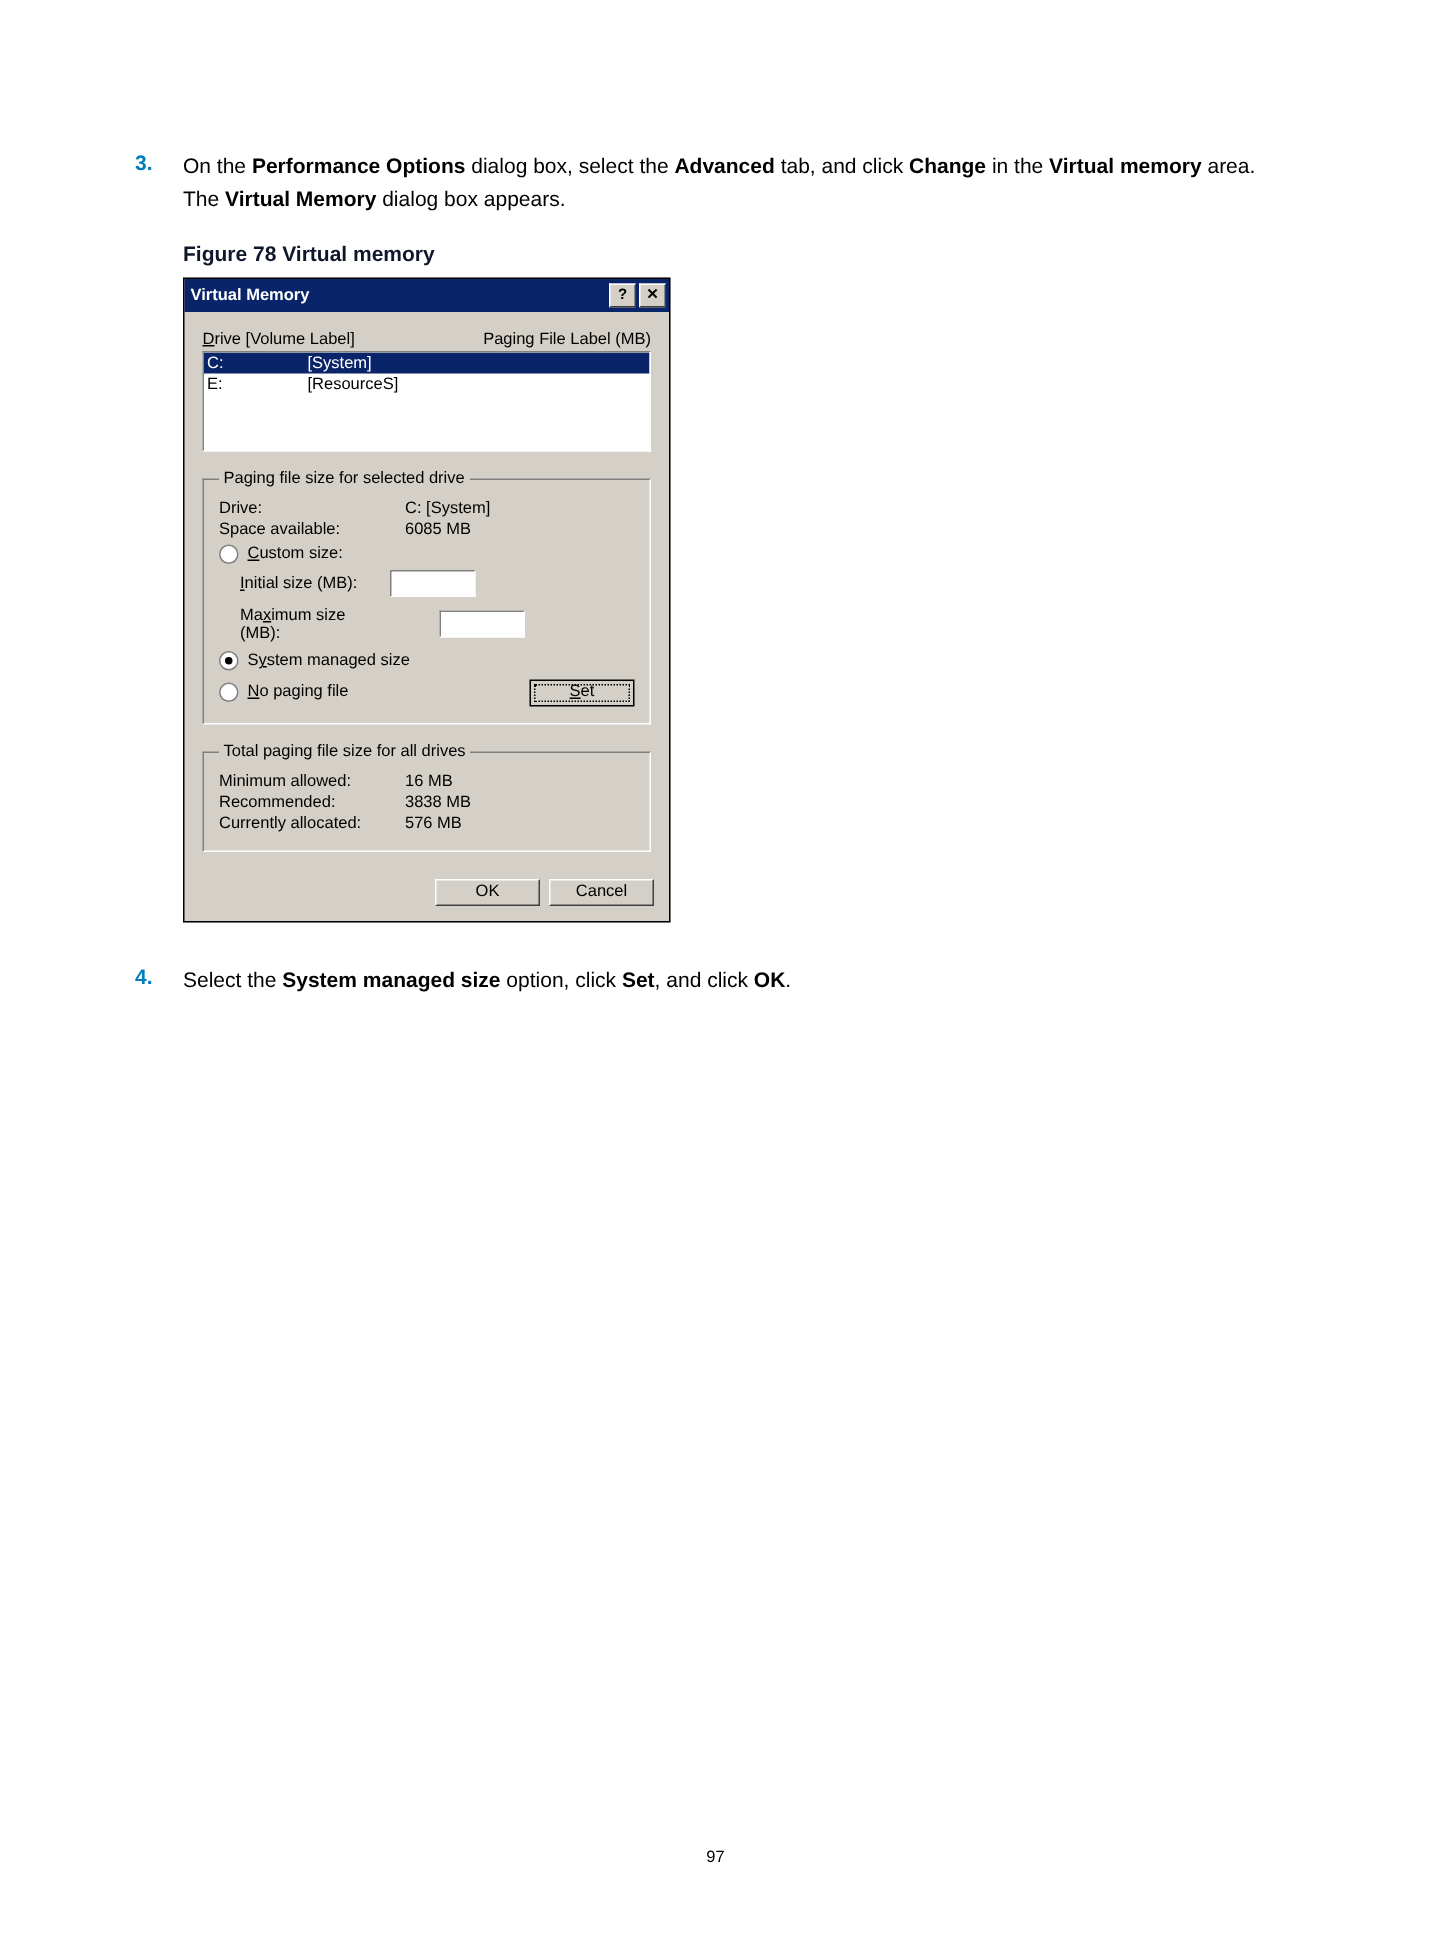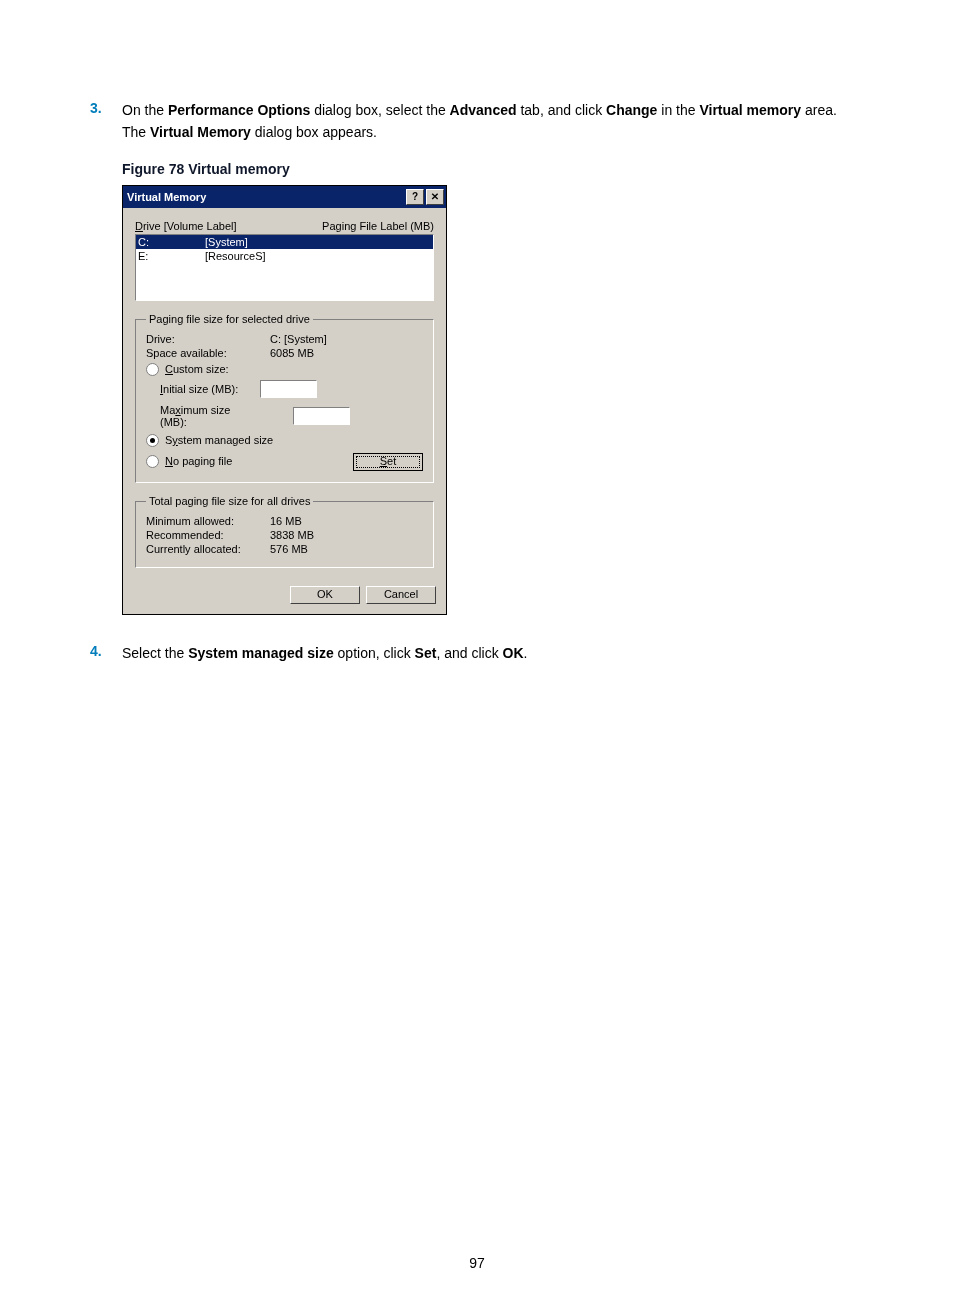--- a/index.html
+++ b/index.html
@@ -185,25 +185,25 @@
 
   .dlg-btn-row {
     display: flex;
     justify-content: flex-end;
     gap: 6px;
     padding: 10px 10px 10px 10px;
   }
 
   .page-num {
     position: absolute;
-    bottom: 25px;
+    bottom: 52px;
     width: 100%;
     left: 0;
     text-align: center;
-    font-size: 14px;
+    font-size: 11px;
   }
 </style>
 </head>
 <body>
 
 <div class="page">
 
   <div class="step-block">
     <div class="step-row">
       <div class="step-num">3.</div>

